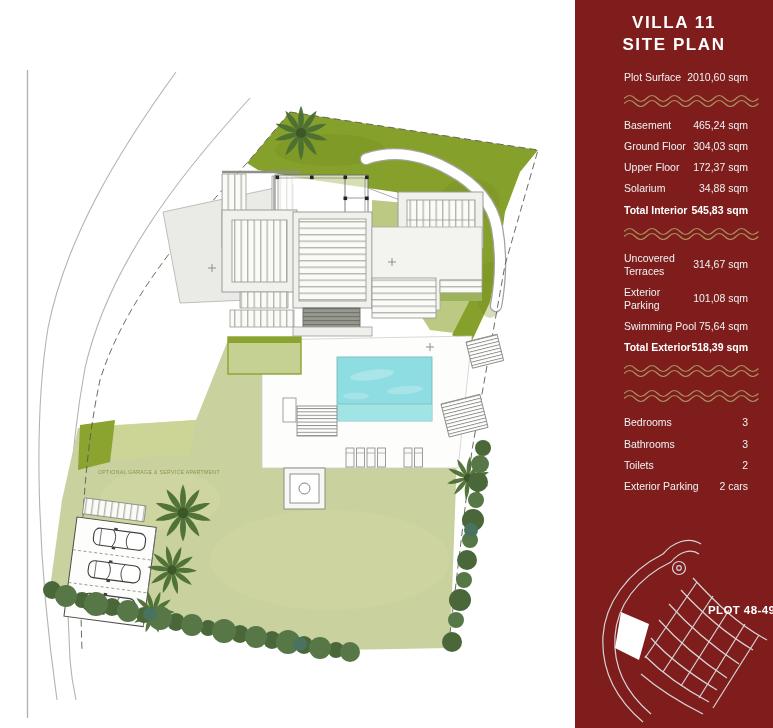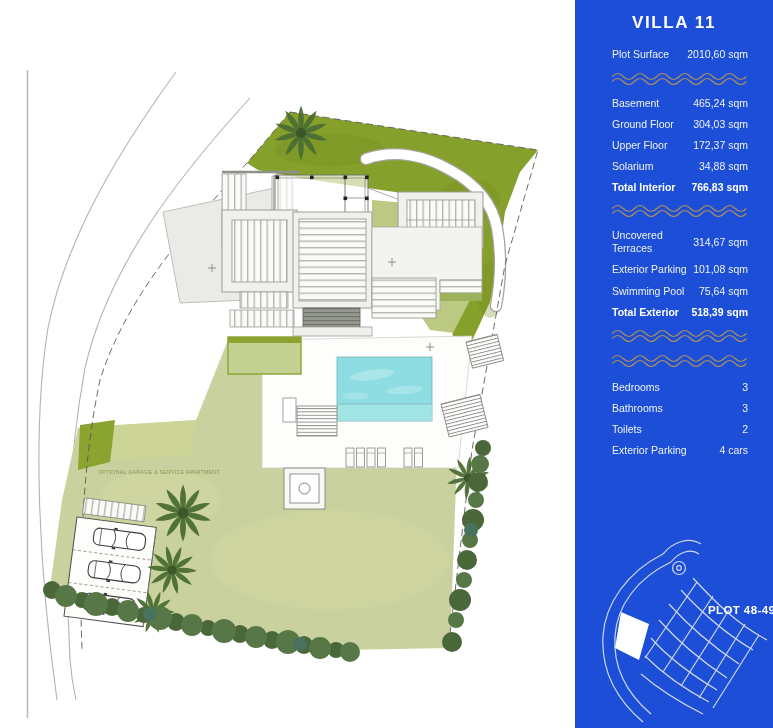--- a/index.html
+++ b/index.html
@@ -5,27 +5,27 @@
   html,body{margin:0;padding:0;}
   body{
     width:773px;height:728px;position:relative;overflow:hidden;
     background:#ffffff;
     font-family:"Liberation Sans", sans-serif;
   }
   .plan{position:absolute;left:0;top:0;width:573px;height:728px;background:#fff;}
   .plan svg{display:block;}
   .sidebar{
     position:absolute;left:575px;top:0;width:198px;height:728px;
-    background:#1d4ed8;color:#f4f7f6;box-sizing:border-box;
+    background:#7f1d1d;color:#f4f7f6;box-sizing:border-box;
   }
   .sb-title{
     text-align:center;padding-top:12px;font-weight:bold;
     font-size:17px;line-height:1.32;letter-spacing:1.6px;color:#ffffff;
   }
-  .sb-content{padding:0 25px 0 37px;}
+  .sb-content{padding:0 25px 0 49px;}
   .row{
     display:flex;justify-content:space-between;align-items:center;
     font-size:10.5px;line-height:1.25;margin-bottom:8px;color:#eef3f2;
   }
   .row .lbl{max-width:82px;}
   .row .val{text-align:left;white-space:nowrap;}
   .row.total{font-weight:bold;color:#ffffff;}
   .row.mt{margin-top:14px;}
   .wave{margin:10px 0 12px 0;}
   .wave svg{display:block;}
@@ -288,20 +288,21 @@
         <line x1="430" y1="343" x2="430" y2="351"></line>
   </g>
 
   <text x="98" y="474" font-size="5.2" letter-spacing="0.3" fill="#8a9350">OPTIONAL GARAGE &amp; SERVICE APARTMENT</text>
 </svg>
 </div>
 
 <div class="sidebar">
   <div class="sb-title">
     <div>VILLA 11</div>
+    <div>SITE PLAN</div>
   </div>
 
   <div class="sb-content">
     <div class="row first-row">
       <span class="lbl">Plot Surface</span>
       <span class="val">2010,60 sqm</span>
     </div>
 
     <div class="wave">
       <svg width="136" height="13" viewBox="0 0 136 13">
@@ -321,21 +322,21 @@
     <div class="row">
       <span class="lbl">Upper Floor</span>
       <span class="val">172,37 sqm</span>
     </div>
     <div class="row">
       <span class="lbl">Solarium</span>
       <span class="val">34,88 sqm</span>
     </div>
     <div class="row total">
       <span class="lbl">Total Interior</span>
-      <span class="val">766,83 sqm</span>
+      <span class="val">545,83 sqm</span>
     </div>
 
     <div class="wave">
       <svg width="136" height="13" viewBox="0 0 136 13">
         <path d="M0,4.5 q5.6,-6 11.2,0 t11.2,0 t11.2,0 t11.2,0 t11.2,0 t11.2,0 t11.2,0 t11.2,0 t11.2,0 t11.2,0 t11.2,0 t11.2,0" fill="none" stroke="#ab8f5c" stroke-width="1.2"></path>
         <path d="M0,9.5 q5.6,-6 11.2,0 t11.2,0 t11.2,0 t11.2,0 t11.2,0 t11.2,0 t11.2,0 t11.2,0 t11.2,0 t11.2,0 t11.2,0 t11.2,0" fill="none" stroke="#ab8f5c" stroke-width="1.2"></path>
       </svg>
     </div>
 
     <div class="row">
@@ -377,21 +378,21 @@
     <div class="row">
       <span class="lbl">Bathrooms</span>
       <span class="val">3</span>
     </div>
     <div class="row">
       <span class="lbl">Toilets</span>
       <span class="val">2</span>
     </div>
     <div class="row">
       <span class="lbl">Exterior Parking</span>
-      <span class="val">4 cars</span>
+      <span class="val">2 cars</span>
     </div>
   </div>
 
   <div class="plot-map">
     <svg width="198" height="192" viewBox="0 0 198 192">
       <g fill="none" stroke="#dfe8ea" stroke-width="1.2" opacity="0.9">
         <path d="M88,22 C52,40 30,72 28,104 C26,138 40,166 68,190"></path>
         <path d="M96,30 C62,46 42,74 40,104 C38,134 50,160 76,182"></path>
         <path d="M88,22 C98,10 114,4 126,12"></path>
         <path d="M96,30 C104,20 116,16 124,22"></path>

